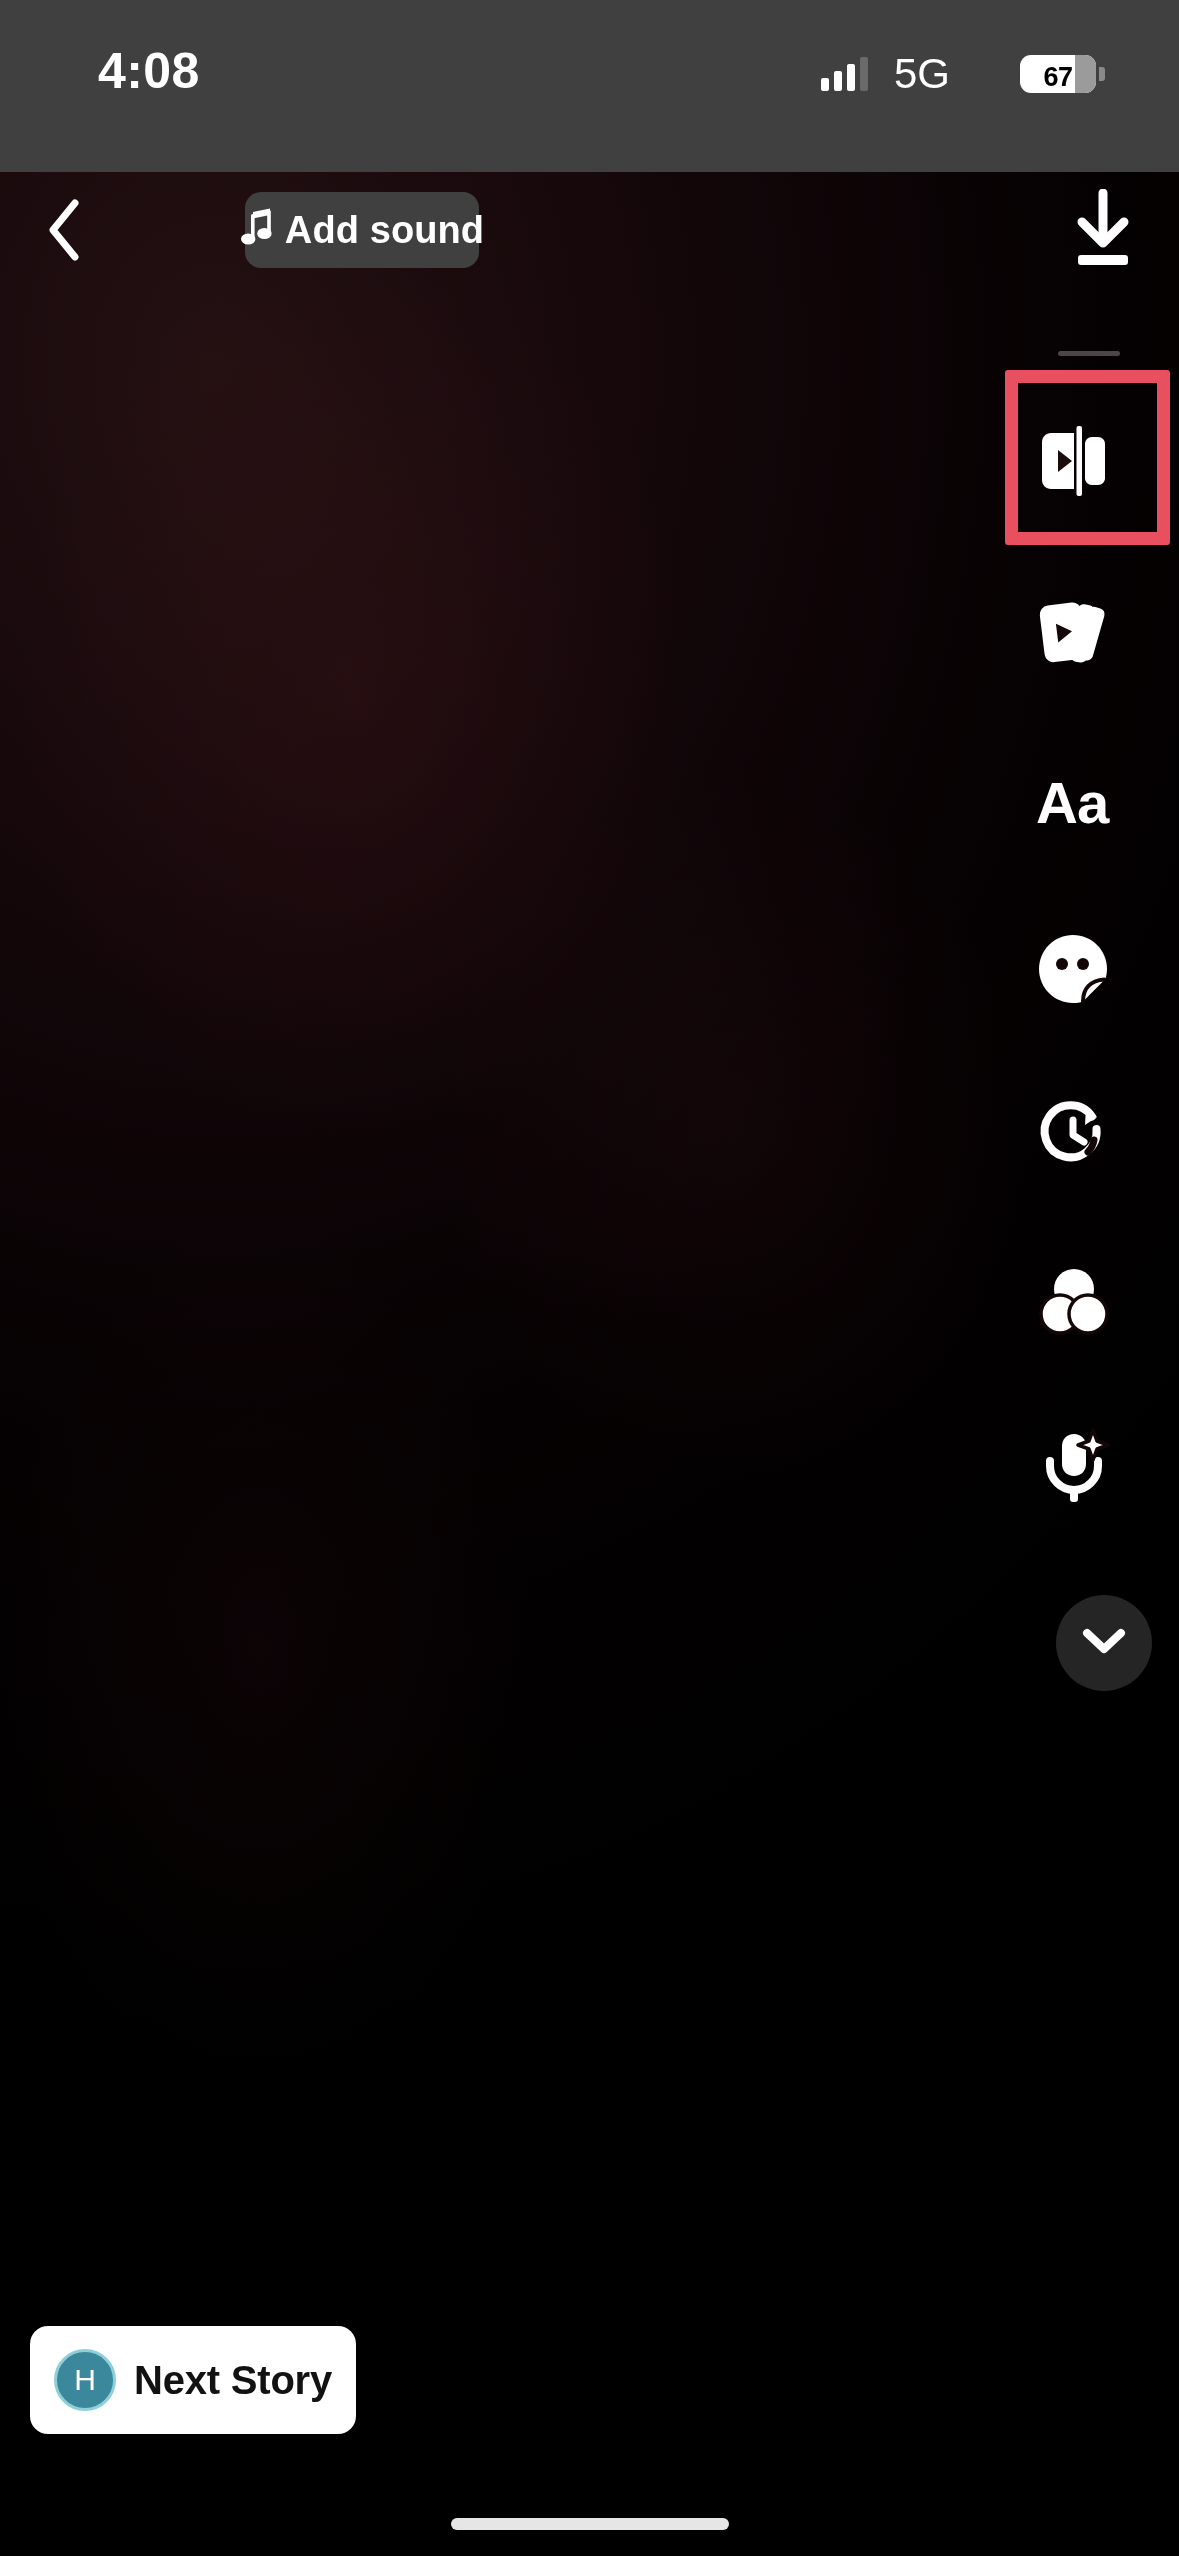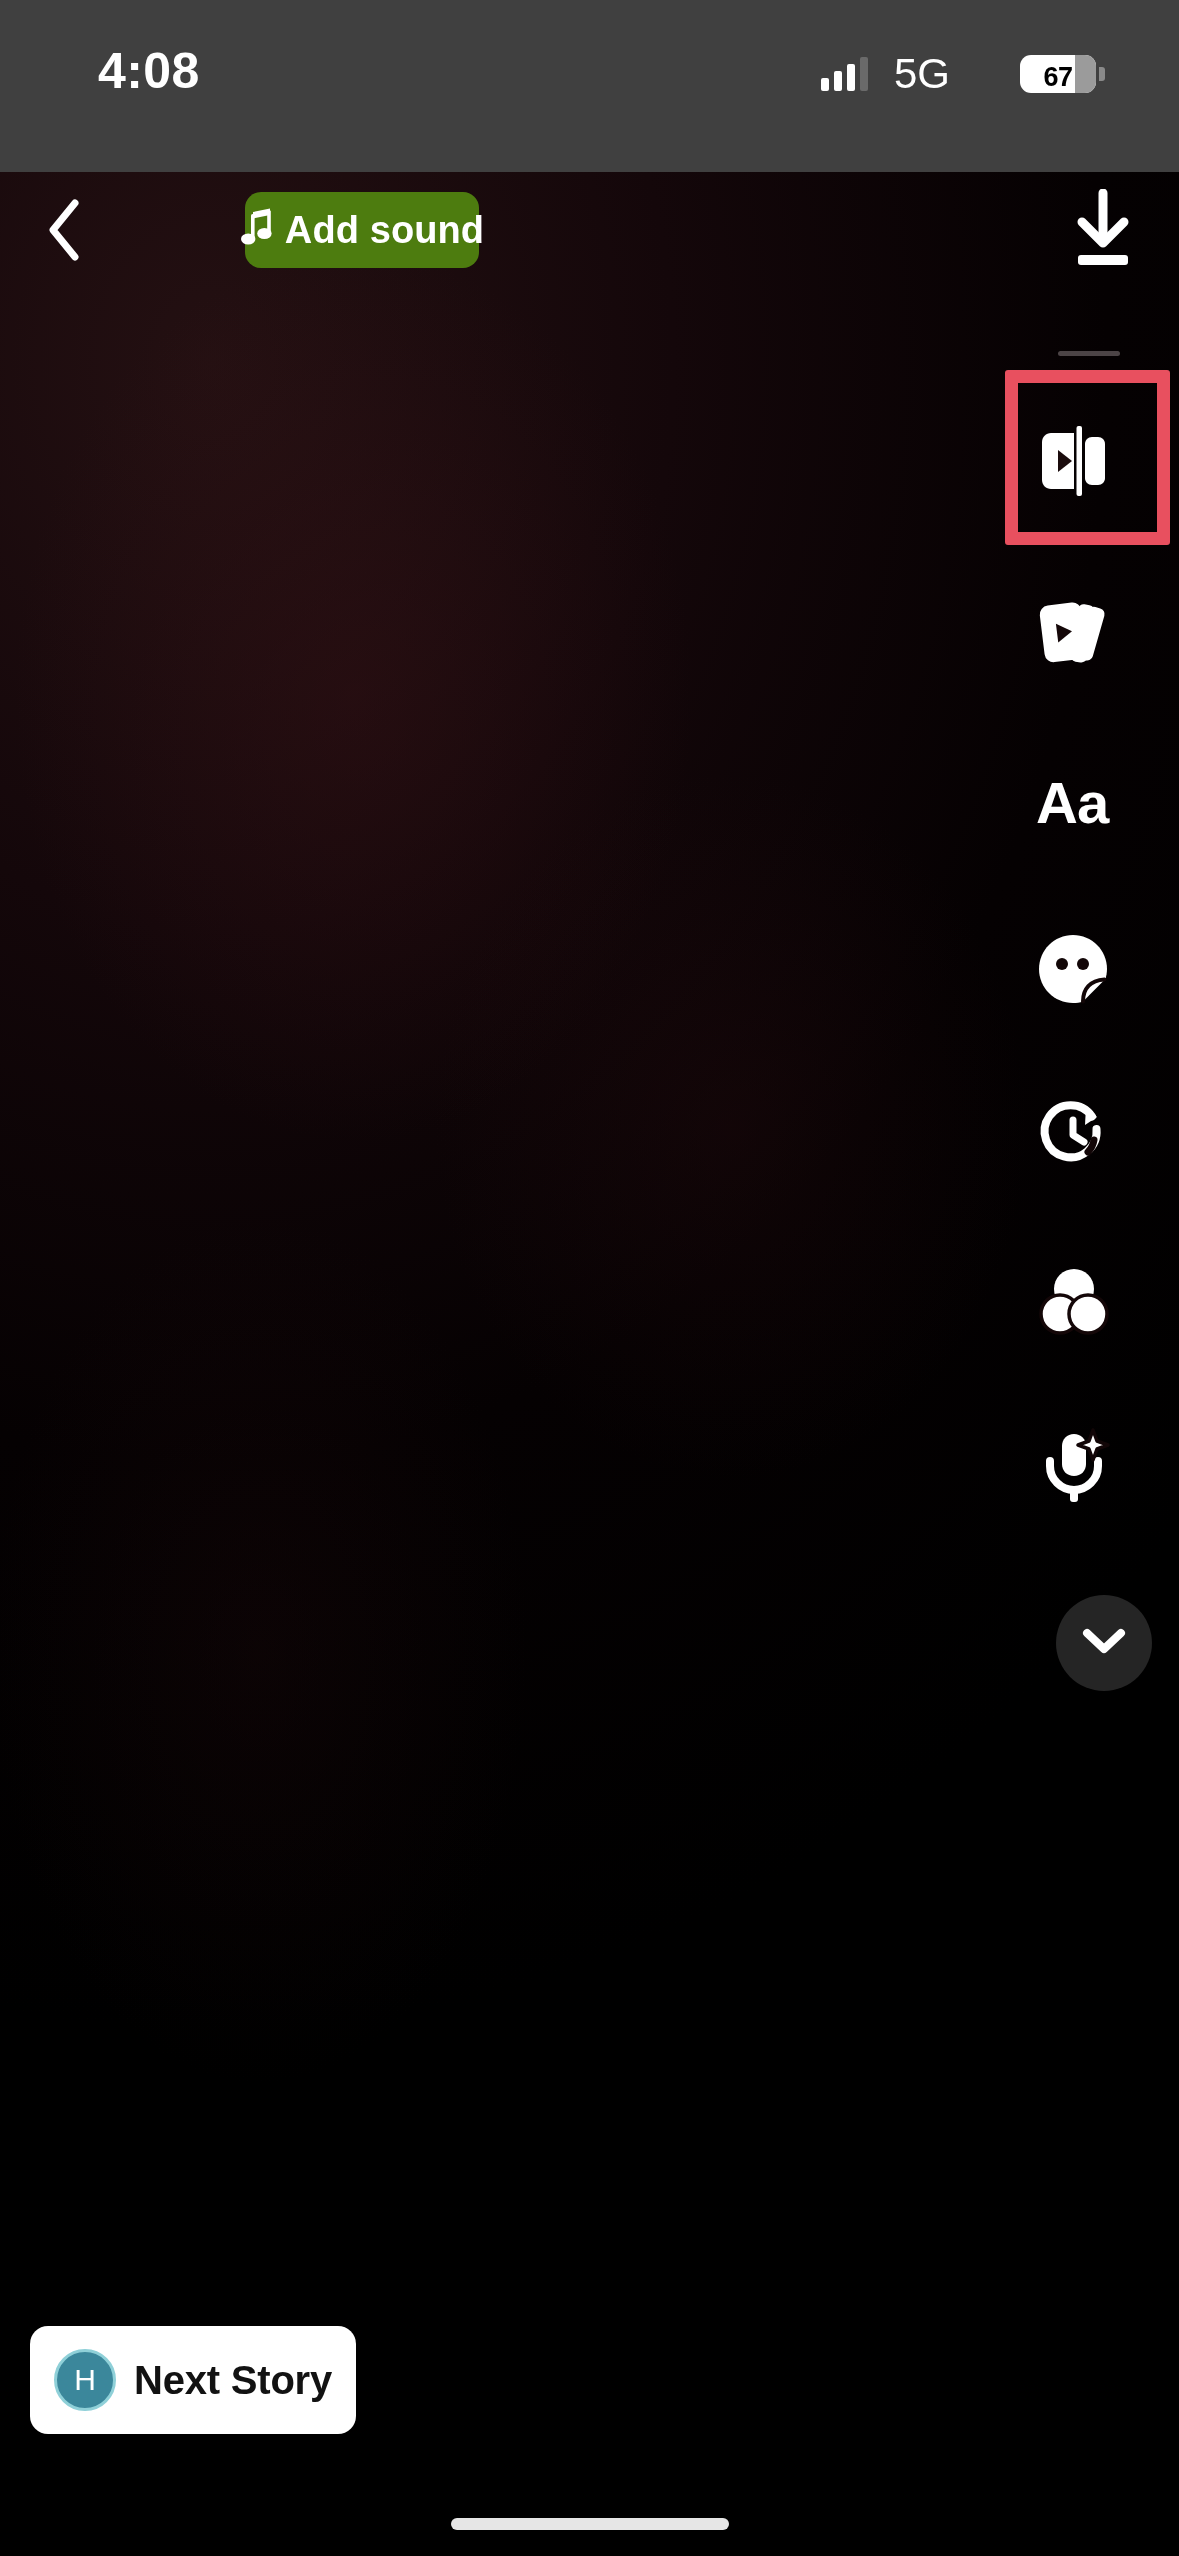--- a/index.html
+++ b/index.html
@@ -89,21 +89,21 @@
     position:absolute; left:18px; top:12px;
     width:92px; height:92px;
     display:flex; align-items:center; justify-content:center;
     cursor:pointer;
   }
   #back-button svg { display:block; }
 
   #add-sound-pill {
     position:absolute; left:245px; top:20px;
     width:234px; height:76px;
-    background:#4d7c0f;
+    background:#404040;
     border-radius:16px;
     display:flex; align-items:center; justify-content:center;
     gap:11px; cursor:pointer;
   }
   #add-sound-label {
     color:#fff; font-size:38px; font-weight:600; letter-spacing:.1px;
     line-height:1; white-space:nowrap;
   }
   #music-note-icon { display:block; flex:none; }
 

